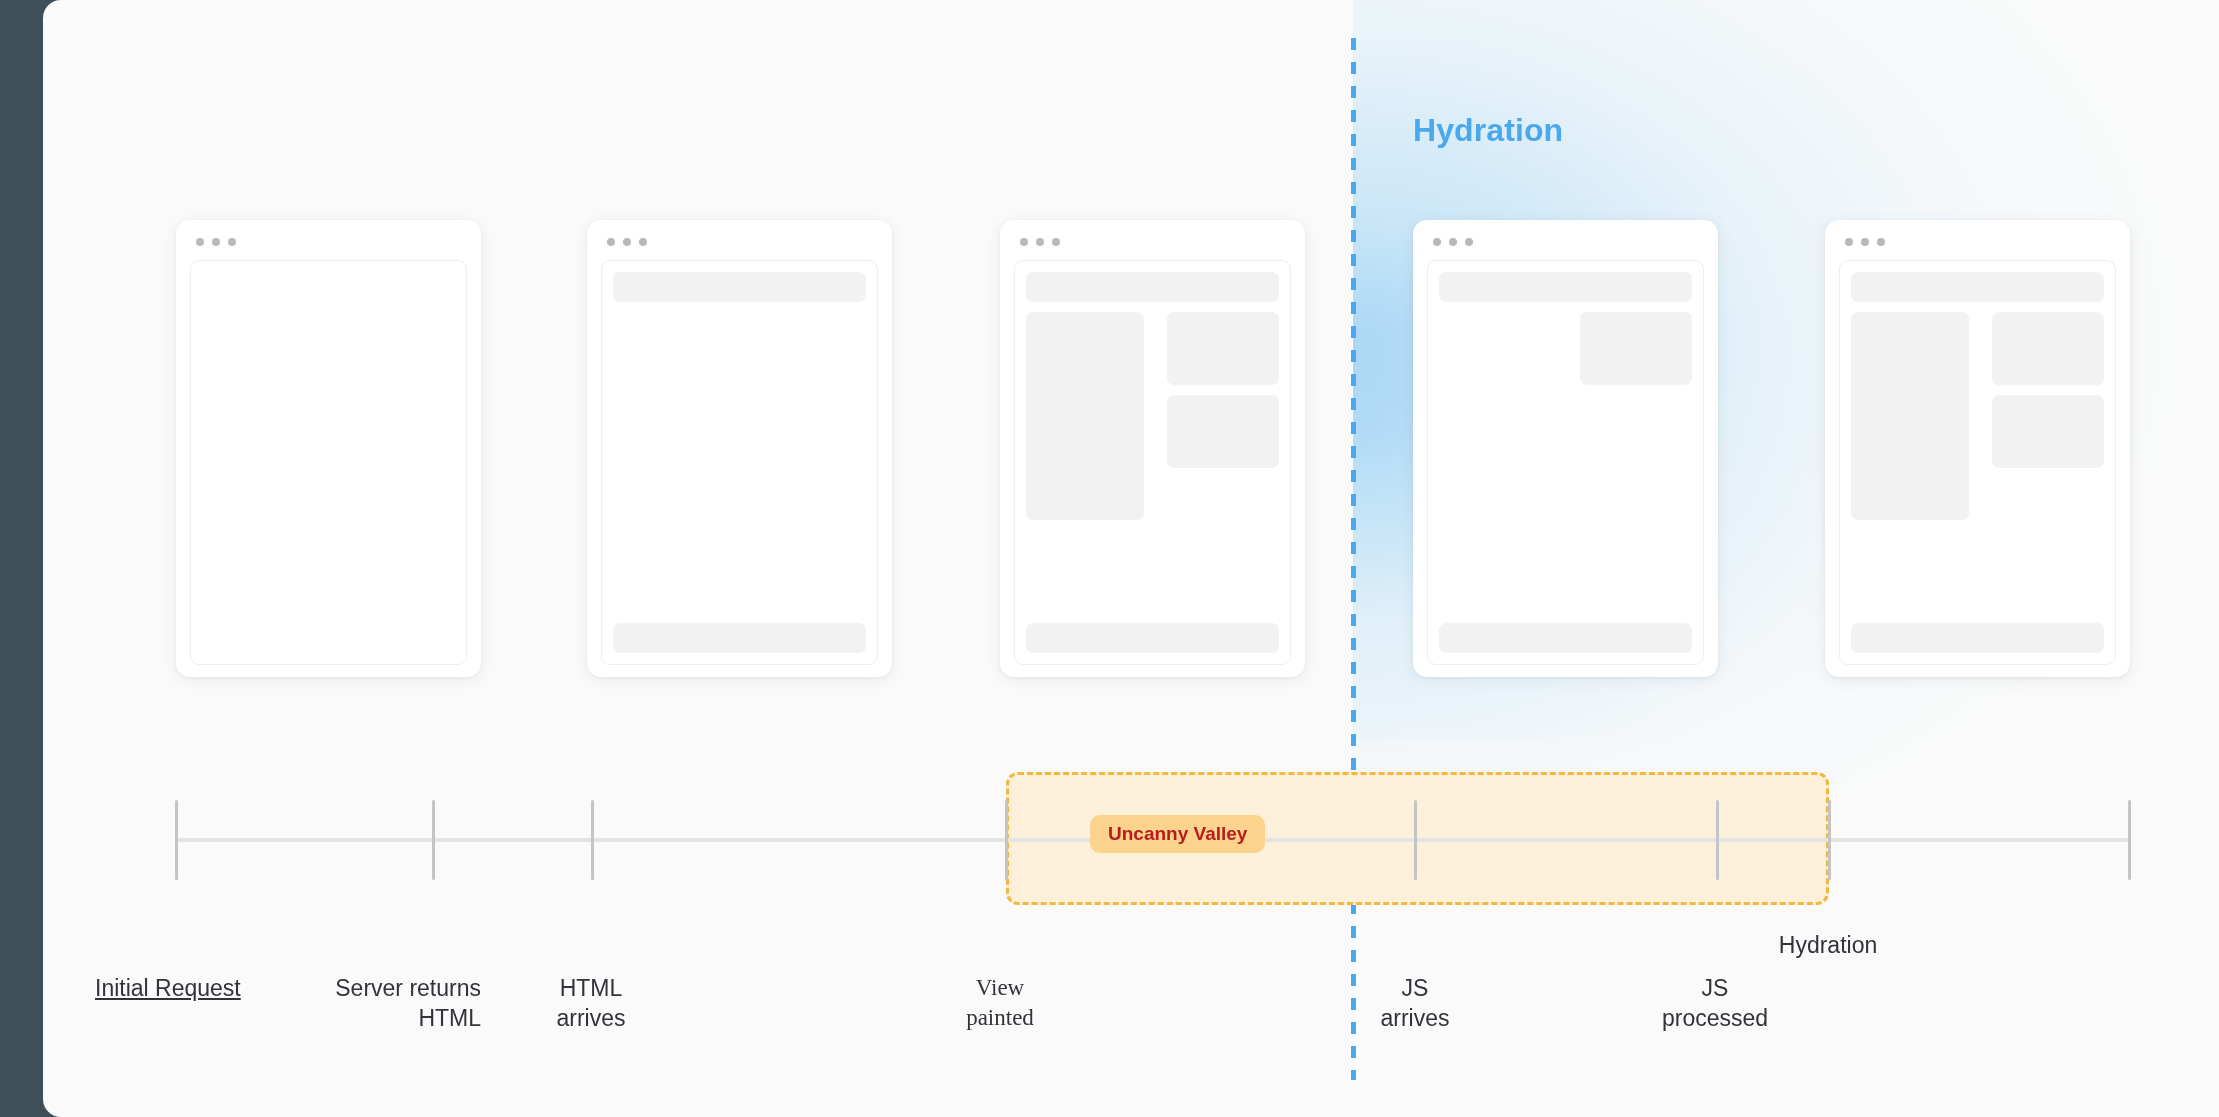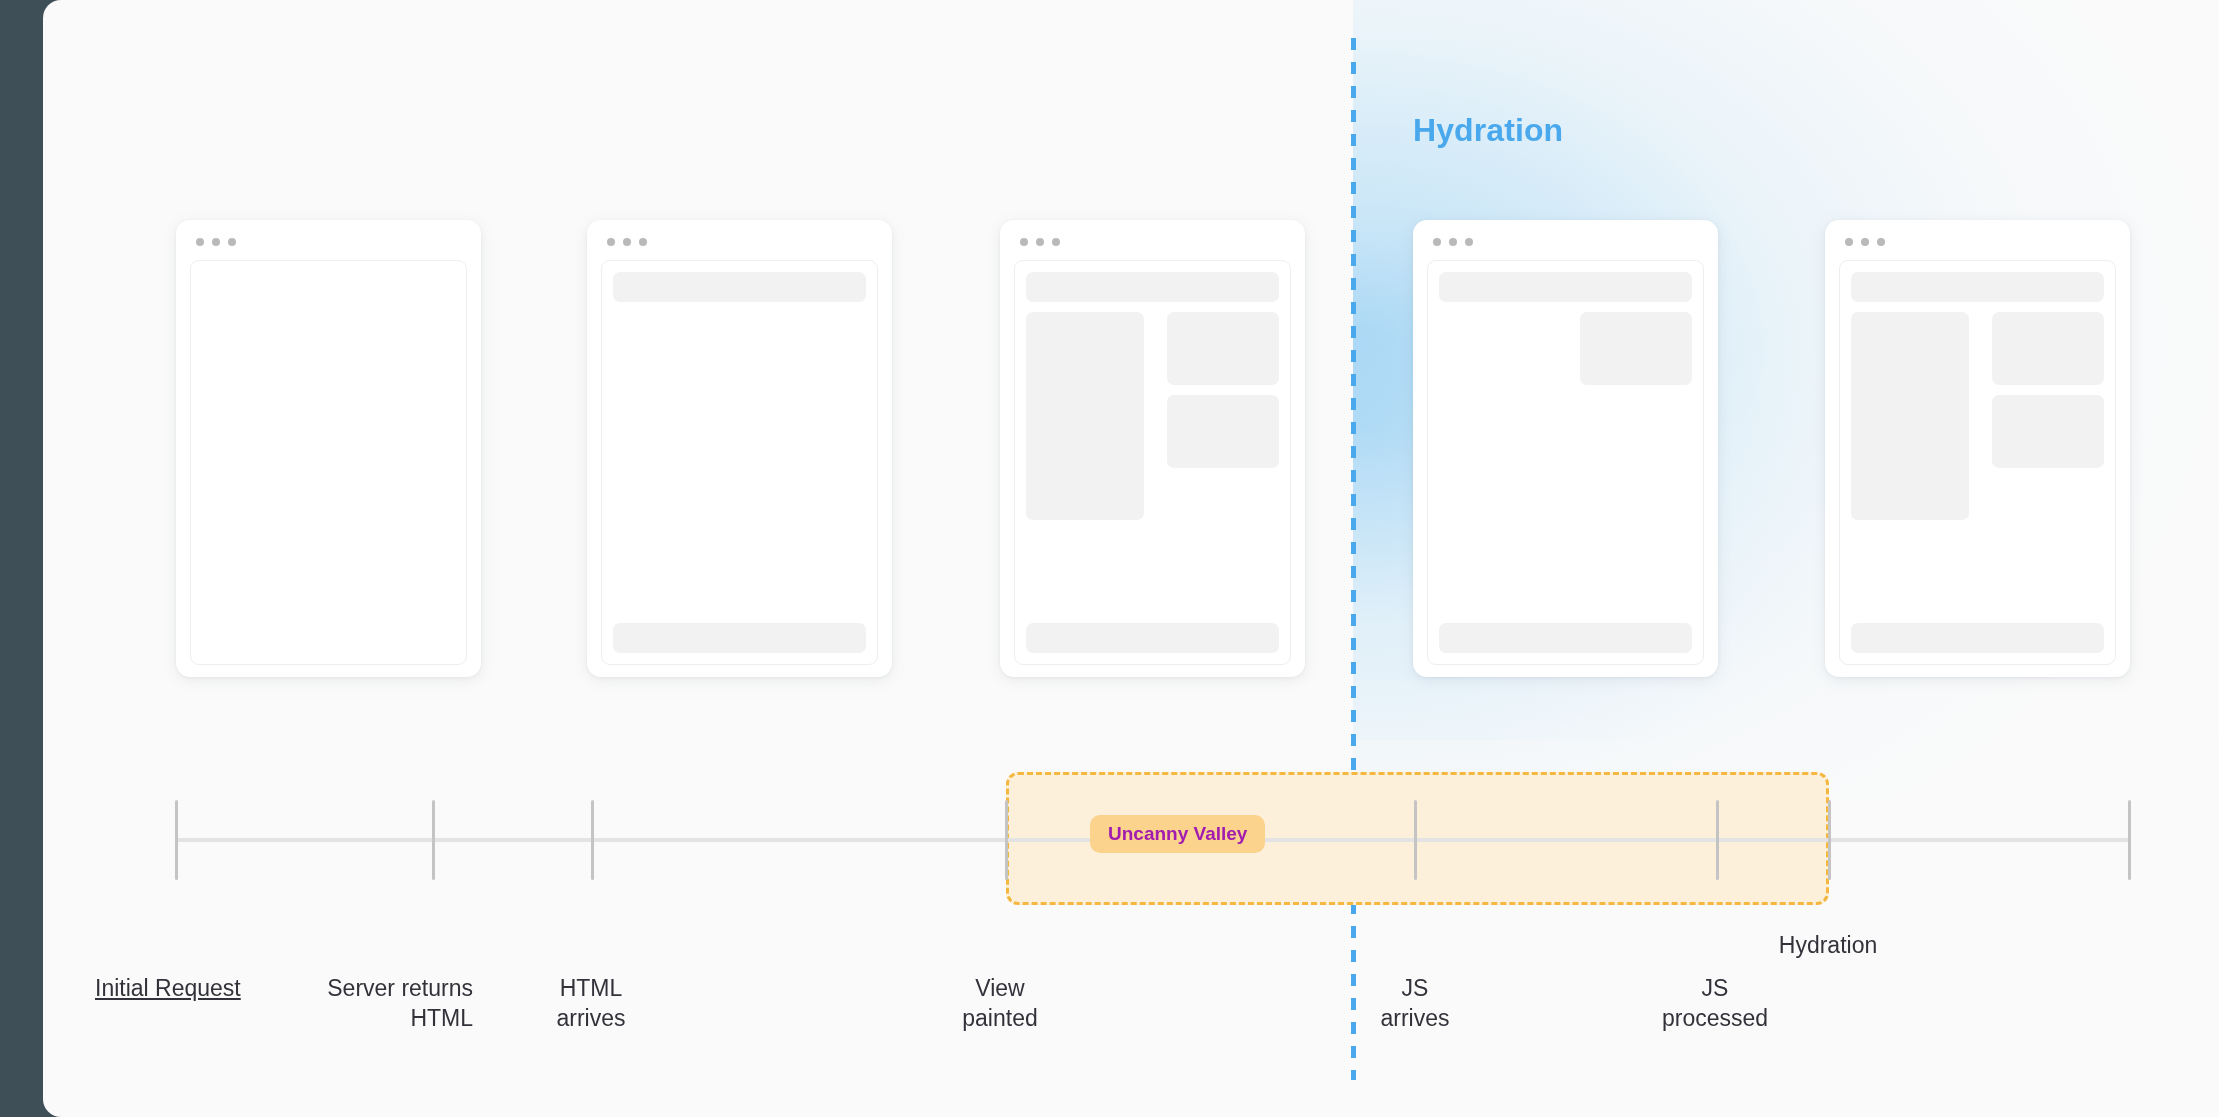--- a/index.html
+++ b/index.html
@@ -171,38 +171,38 @@
   }
   #uncanny-badge {
     position: absolute;
     left: 1047px;
     top: 815px;
     padding: 9px 18px 10px 18px;
     background: #fbd38d;
     border-radius: 10px;
     font-size: 19px;
     font-weight: bold;
-    color: #a21caf;
+    color: #b91c1c;
     white-space: nowrap;
     line-height: 1;
   }
 
   
   .axis-label {
     position: absolute;
     font-size: 23px;
     color: #32323a;
     line-height: 1.32;
     white-space: pre-line;
   }
 
   #label-initial-request { left: 52px;   top: 973px; width: 220px; text-align: left; text-decoration: underline; }
-  #label-server-returns  { left: 250px;  top: 973px; width: 180px; text-align: right; }
+  #label-server-returns  { left: 258px;  top: 973px; width: 180px; text-align: right; }
   #label-html-arrives    { left: 548px;  top: 973px; width: 140px; text-align: center; transform: translateX(-50%); }
-  #label-view-painted    { left: 957px;  top: 973px; width: 140px; text-align: center; transform: translateX(-50%); }
+  #label-view-painted    { left: 957px;  top: 973px; width: 140px; text-align: center; transform: translateX(-50%); font-family: Liberation Serif, serif; }
   #label-js-arrives      { left: 1372px; top: 973px; width: 140px; text-align: center; transform: translateX(-50%); }
   #label-js-processed    { left: 1672px; top: 973px; width: 180px; text-align: center; transform: translateX(-50%); }
   #label-ui-interactive  { left: 2082px; top: 973px; width: 180px; text-align: center; transform: translateX(-50%); }
   #label-hydration-axis  { left: 1785px; top: 930px; width: 200px; text-align: center; transform: translateX(-50%); }
 </style>
 </head>
 <body>
 
 <div id="stage">
 

